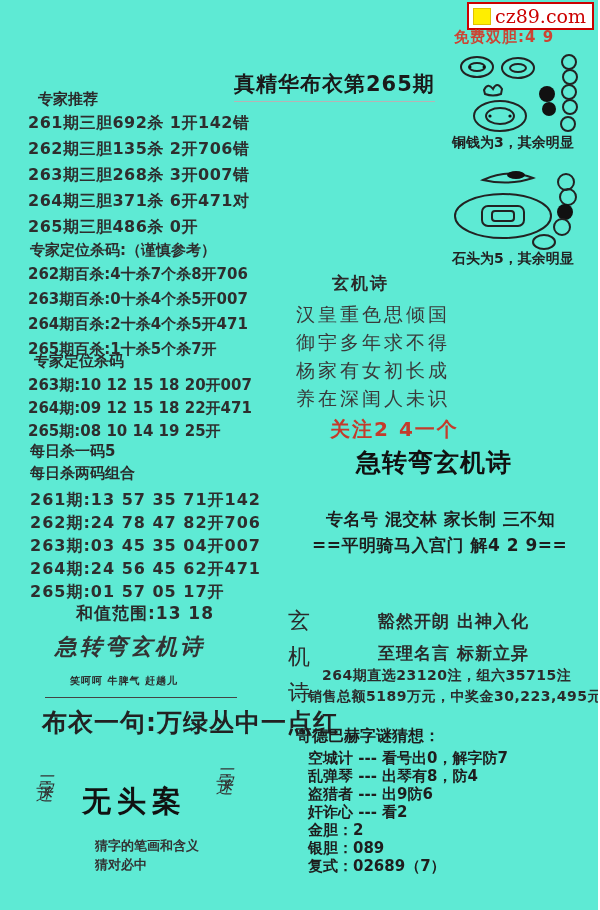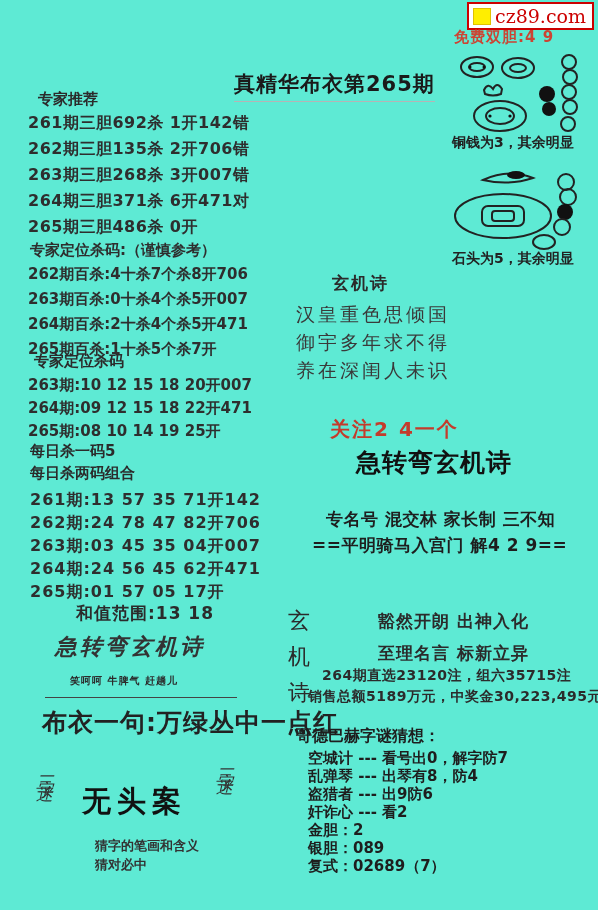--- a/index.html
+++ b/index.html
@@ -135,20 +135,21 @@
     <circle class="bk" cx="127" cy="46" r="8"></circle>
     <circle class="sk" cx="124" cy="61" r="8"></circle>
     <ellipse class="sk" cx="106" cy="76" rx="11" ry="7"></ellipse>
   </svg>
   <div class="abs cap" style="left:452px;top:250px;">石头为5，其余明显</div>
 
   <div class="abs poem-h" style="left:332px;top:272px;">玄机诗</div>
   <div class="abs" style="left:296px;top:300px;">
     <div class="poem">汉皇重色思倾国</div>
     <div class="poem">御宇多年求不得</div>
+    <div class="poem">杨家有女初长成</div>
     <div class="poem">养在深闺人未识</div>
   </div>
   <div class="abs focus" style="left:330px;top:416px;">关注2 4一个</div>
 
   <div class="abs turn" style="left:356px;top:446px;">急转弯玄机诗</div>
   <div class="abs clue" style="left:326px;top:508px;">专名号 混交林 家长制 三不知</div>
   <div class="abs clue" style="left:312px;top:534px;">==平明骑马入宫门 解4 2 9==</div>
 
   <div class="abs xl-ch" style="left:288px;top:606px;">玄</div>
   <div class="abs xl-ch" style="left:288px;top:642px;">机</div>

